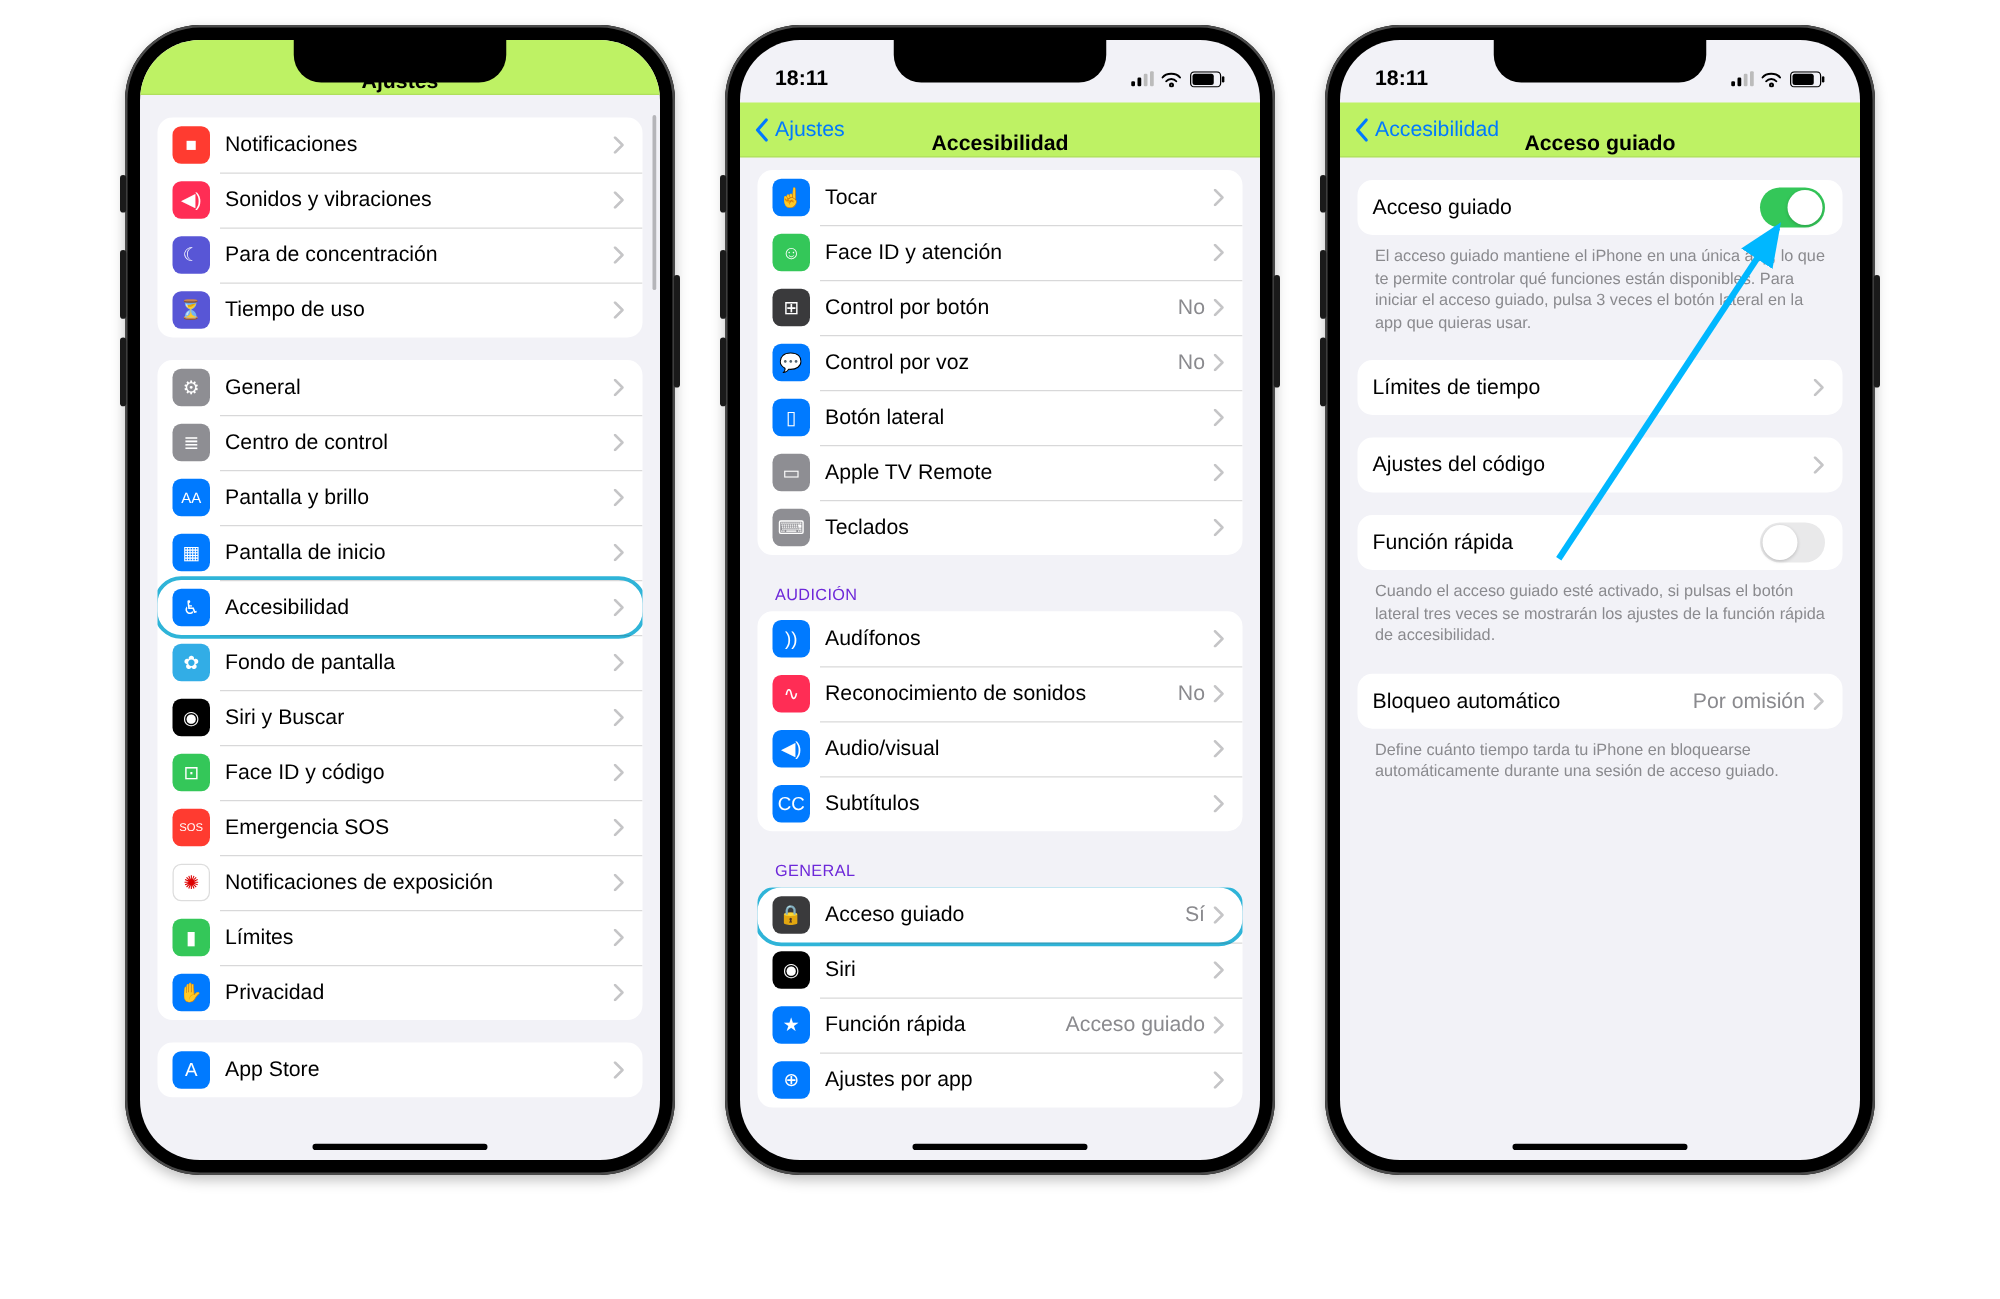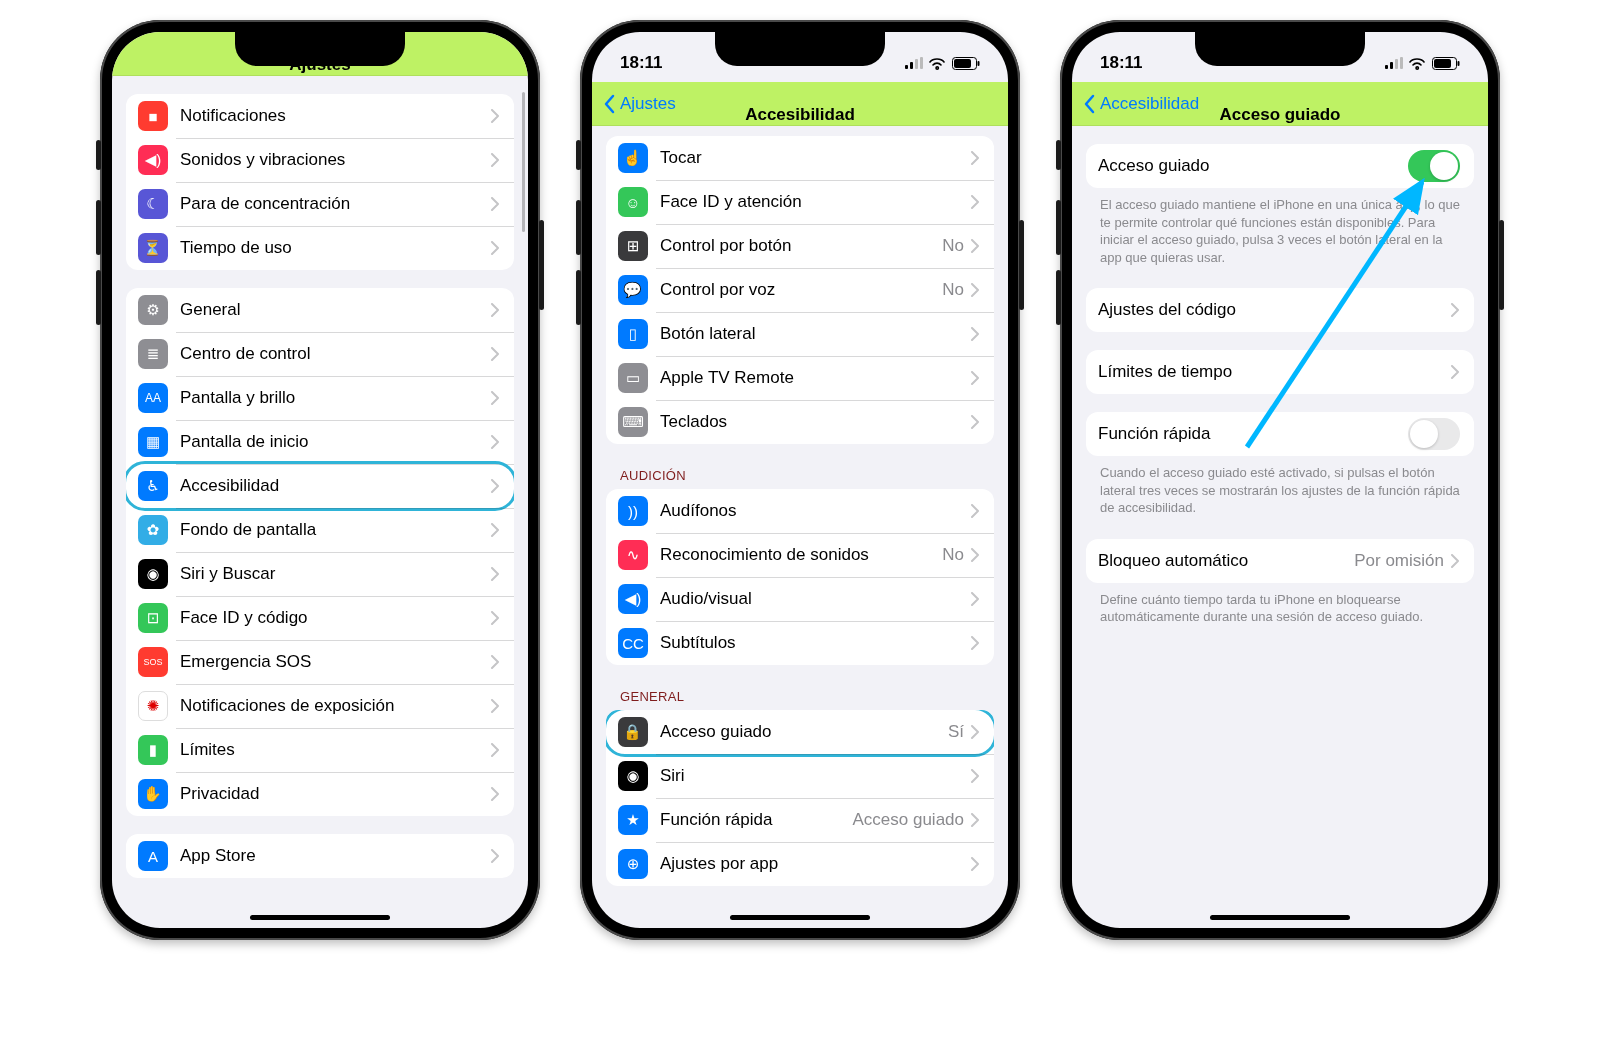--- a/index.html
+++ b/index.html
@@ -87,21 +87,21 @@
   
   .content {
     height: calc(100% - 94px);
     overflow-y: hidden;
     padding: 0 14px;
   }
 
   
   .group { margin-top: 18px; }
   .group-header {
-    font-size:13px; color:#7f1d1d; letter-spacing:.3px;
+    font-size:13px; color:#6d28d9; letter-spacing:.3px;
     padding: 6px 14px 6px; text-transform:uppercase;
   }
   .group-footer {
     font-size:13px; color:#8a8a8e; line-height:1.35;
     padding: 8px 14px 4px;
   }
   .list {
     background:#fff; border-radius:12px; overflow:hidden;
   }
   .cell {
@@ -619,34 +619,34 @@
                 <div class="knob"></div>
               </div>
           </div>
         </div>
         <div class="group-footer">El acceso guiado mantiene el iPhone en una única app, lo que te permite controlar qué funciones están disponibles. Para iniciar el acceso guiado, pulsa 3 veces el botón lateral en la app que quieras usar.</div>
       </div>
 
       <div class="group">
         <div class="list">
           <div class="cell noicon">
-            <span class="label">Ajustes del código</span>
+            <span class="label">Límites de tiempo</span>
             <span class="chev">
                 <svg width="10" height="14">
                   <use href="#chevron"></use>
                 </svg>
               </span>
           </div>
         </div>
       </div>
 
       <div class="group">
         <div class="list">
           <div class="cell noicon">
-            <span class="label">Límites de tiempo</span>
+            <span class="label">Ajustes del código</span>
             <span class="chev">
                 <svg width="10" height="14">
                   <use href="#chevron"></use>
                 </svg>
               </span>
           </div>
         </div>
       </div>
 
       <div class="group">

